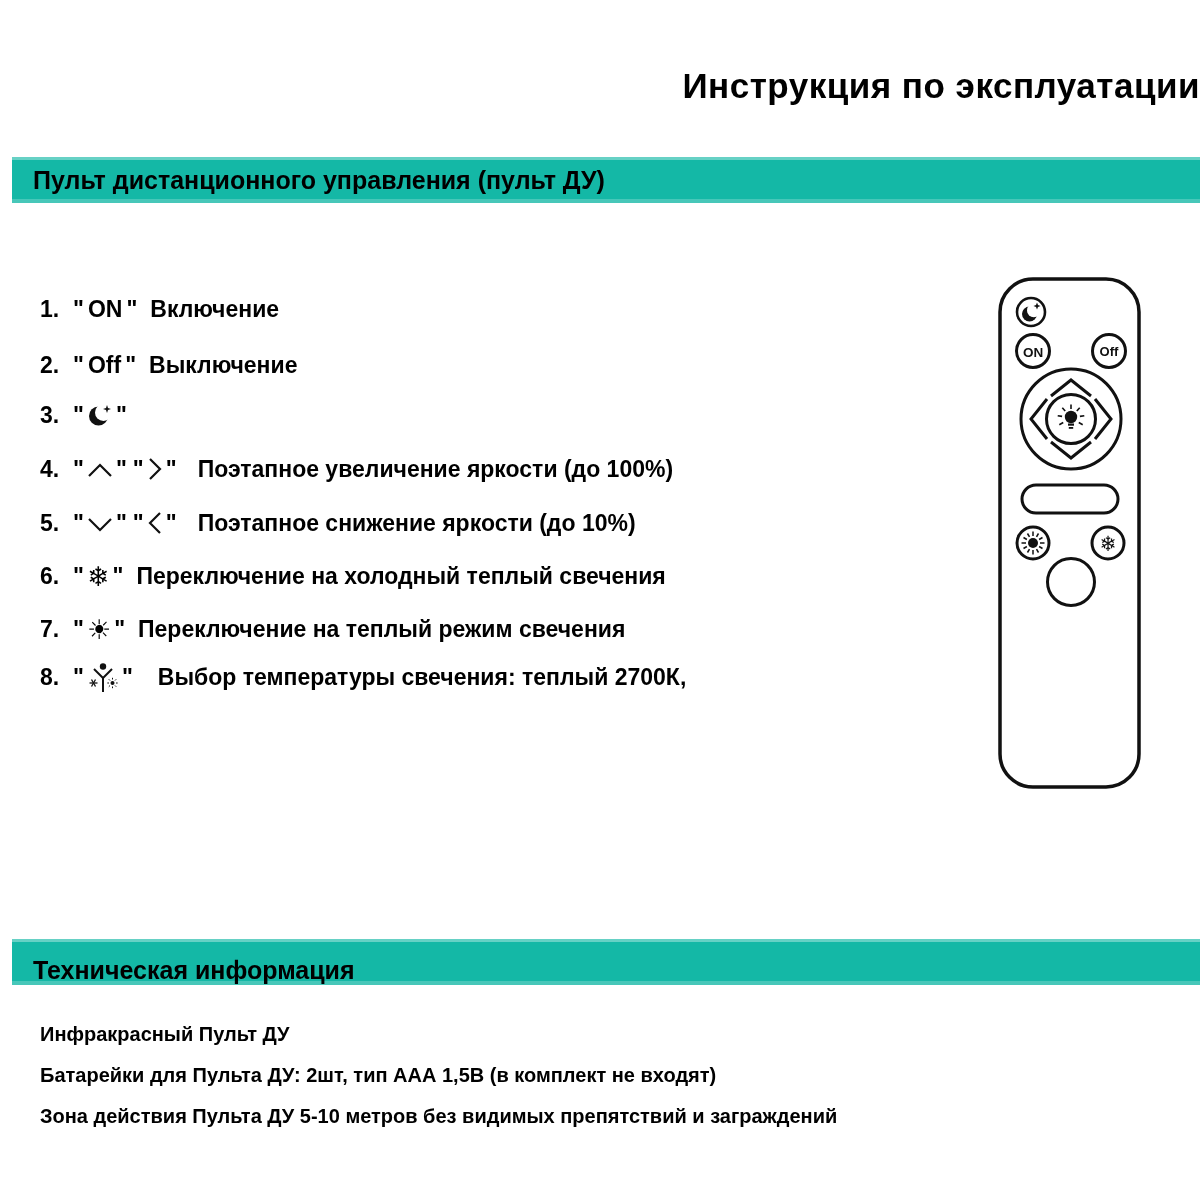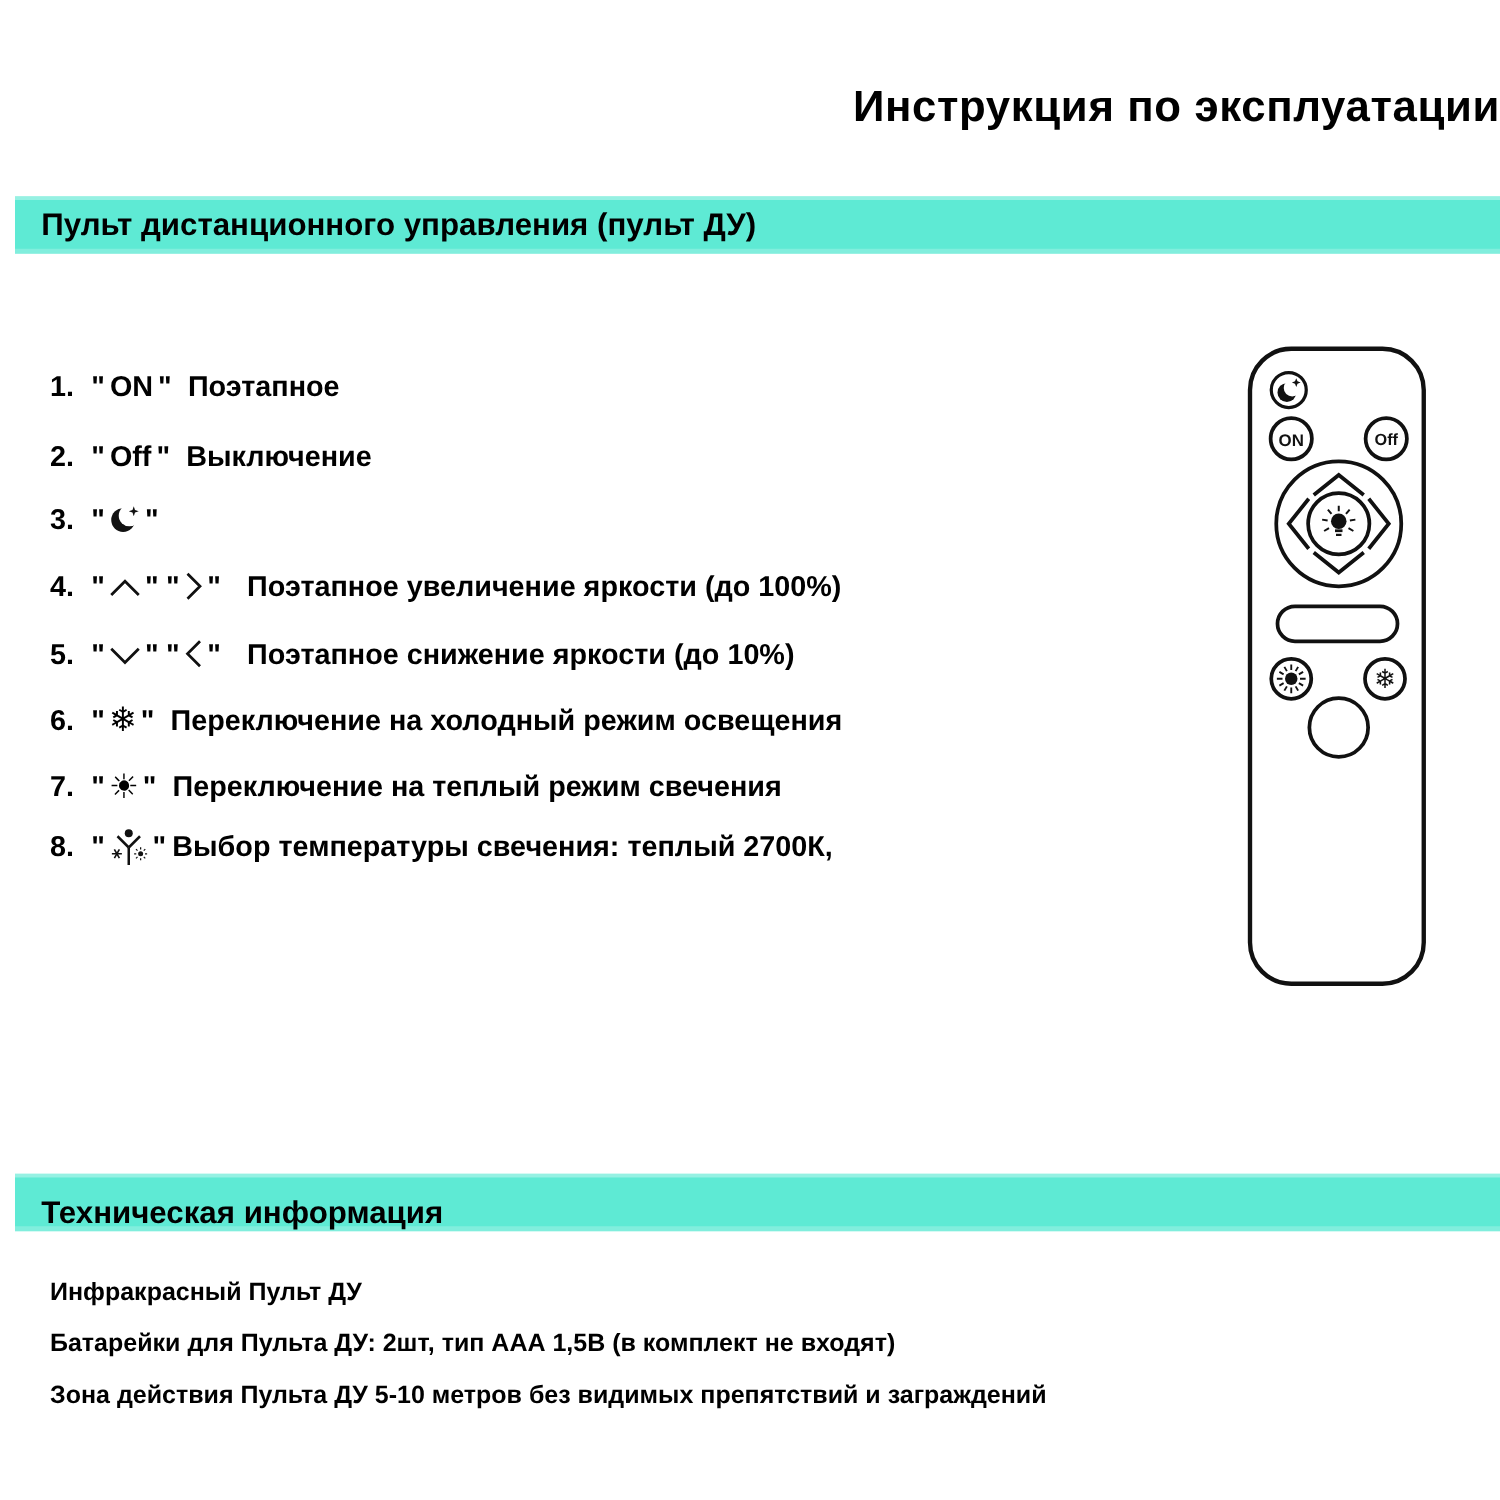--- a/index.html
+++ b/index.html
@@ -7,59 +7,59 @@
     width:1200px;height:1200px;position:relative;background:#ffffff;
     font-family:"Liberation Sans","DejaVu Sans",sans-serif;color:#000;
     overflow:hidden;
   }
   .abs{position:absolute;}
   .page-title{
     top:66px;left:0;width:1200px;text-align:right;
     font-size:35px;font-weight:bold;letter-spacing:.5px;
   }
   .bar{
-    left:12px;width:1188px;height:46px;background:#5eead4;
+    left:12px;width:1188px;height:46px;background:#14b8a6;
     box-shadow:inset 0 3px 0 rgba(255,255,255,.35), inset 0 -4px 0 rgba(255,255,255,.22);
     display:flex;align-items:center;
   }
   .bar span{font-size:25px;font-weight:bold;padding-left:21px;}
   #bar-remote{top:157px;}
   #bar-tech{top:939px;align-items:flex-end;}
   .li{
     position:absolute;left:40px;display:flex;align-items:center;
     font-size:23px;font-weight:bold;white-space:nowrap;height:34px;
   }
   .li .num{width:30px;}
   .li .q{margin:0 3px;}
   .li .lbl{margin-left:10px;}
   .li .btxt{margin:0 1px;}
   .ico{display:inline-flex;align-items:center;justify-content:center;}
   .glyph{font-family:"DejaVu Sans",sans-serif;font-size:27px;line-height:1;}
-  .lbl-block{margin-left:2px;font-size:23px;font-weight:bold;line-height:30px;}
+  .lbl-block{margin-left:22px;font-size:23px;font-weight:bold;line-height:30px;}
   .tech-line{
     position:absolute;left:40px;font-size:20px;font-weight:bold;white-space:nowrap;
   }
   svg{display:block;}
   .stroke{fill:none;stroke:#111;}
 </style>
 </head>
 <body>
 
 <div class="abs page-title">Инструкция по эксплуатации</div>
 
 <div class="abs bar" id="bar-remote">
   <span>Пульт дистанционного управления (пульт ДУ)</span>
 </div>
 
 <div class="li" style="top:292px">
   <span class="num">1.</span>
   <span class="q">"</span>
     <span class="btxt">ON</span>
     <span class="q">"</span>
-  <span class="lbl">Поэтапное</span>
+  <span class="lbl">Включение</span>
 </div>
 
 <div class="li" style="top:348px">
   <span class="num">2.</span>
   <span class="q">"</span>
     <span class="btxt">Off</span>
     <span class="q">"</span>
   <span class="lbl">Выключение</span>
 </div>
 
@@ -112,21 +112,21 @@
   </span>
   <span class="q">"</span>
   <span class="lbl" style="margin-left:18px">Поэтапное снижение яркости (до 10%)</span>
 </div>
 
 <div class="li" style="top:559px">
   <span class="num">6.</span>
   <span class="q">"</span>
   <span class="ico glyph">❄</span>
   <span class="q">"</span>
-  <span class="lbl">Переключение на холодный режим освещения</span>
+  <span class="lbl">Переключение на холодный теплый свечения</span>
 </div>
 
 <div class="li" style="top:612px">
   <span class="num">7.</span>
   <span class="q">"</span>
   <span class="ico glyph">☀</span>
   <span class="q">"</span>
   <span class="lbl">Переключение на теплый режим свечения</span>
 </div>
 

